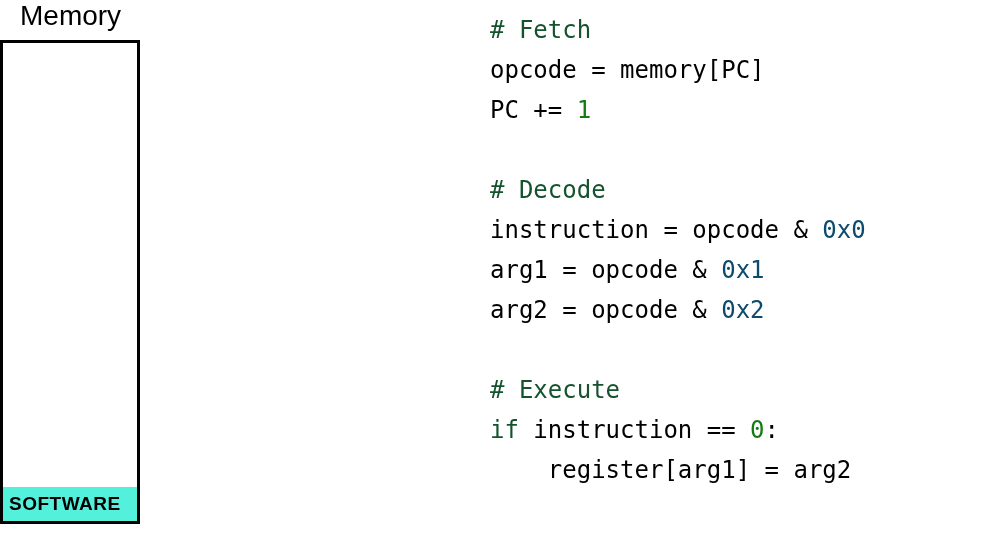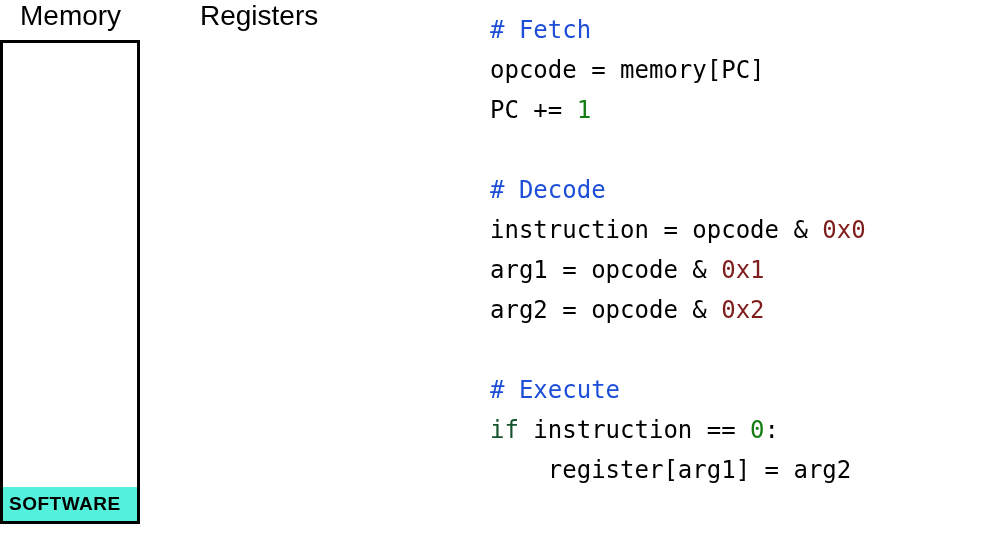--- a/index.html
+++ b/index.html
@@ -79,31 +79,30 @@
   
   .code {
     position: absolute;
     left: 490px;
     top: 10px;
     font-family: "DejaVu Sans Mono", Menlo, Consolas, monospace;
     font-size: 24px;
     line-height: 40px;
     white-space: pre;
   }
-  .tok-comment { color: #1d4ed8; }
+  .tok-comment { color: #14532d; }
   .tok-num     { color: #127c12; }
-  .tok-hex     { color: #7f1d1d; }
+  .tok-hex     { color: #0c4a6e; }
   .tok-kw      { color: #14532d; }
 </style>
 </head>
 <body>
 <div class="stage">
 
   <div class="memory-title">Memory</div>
   <div class="memory-box">
     <div class="memory-software">SOFTWARE</div>
   </div>
 
-  <div class="registers-title">Registers</div>
 
   <div class="code" id="code-block"><div><span class="tok-comment"># Fetch</span></div><div>opcode = memory[PC]</div><div>PC += <span class="tok-num">1</span></div><div>&nbsp;</div><div><span class="tok-comment"># Decode</span></div><div>instruction = opcode &amp; <span class="tok-hex">0x0</span></div><div>arg1 = opcode &amp; <span class="tok-hex">0x1</span></div><div>arg2 = opcode &amp; <span class="tok-hex">0x2</span></div><div>&nbsp;</div><div><span class="tok-comment"># Execute</span></div><div><span class="tok-kw">if</span> instruction == <span class="tok-num">0</span>:</div><div>    register[arg1] = arg2</div></div>
 
 </div>
 
 </body></html>

